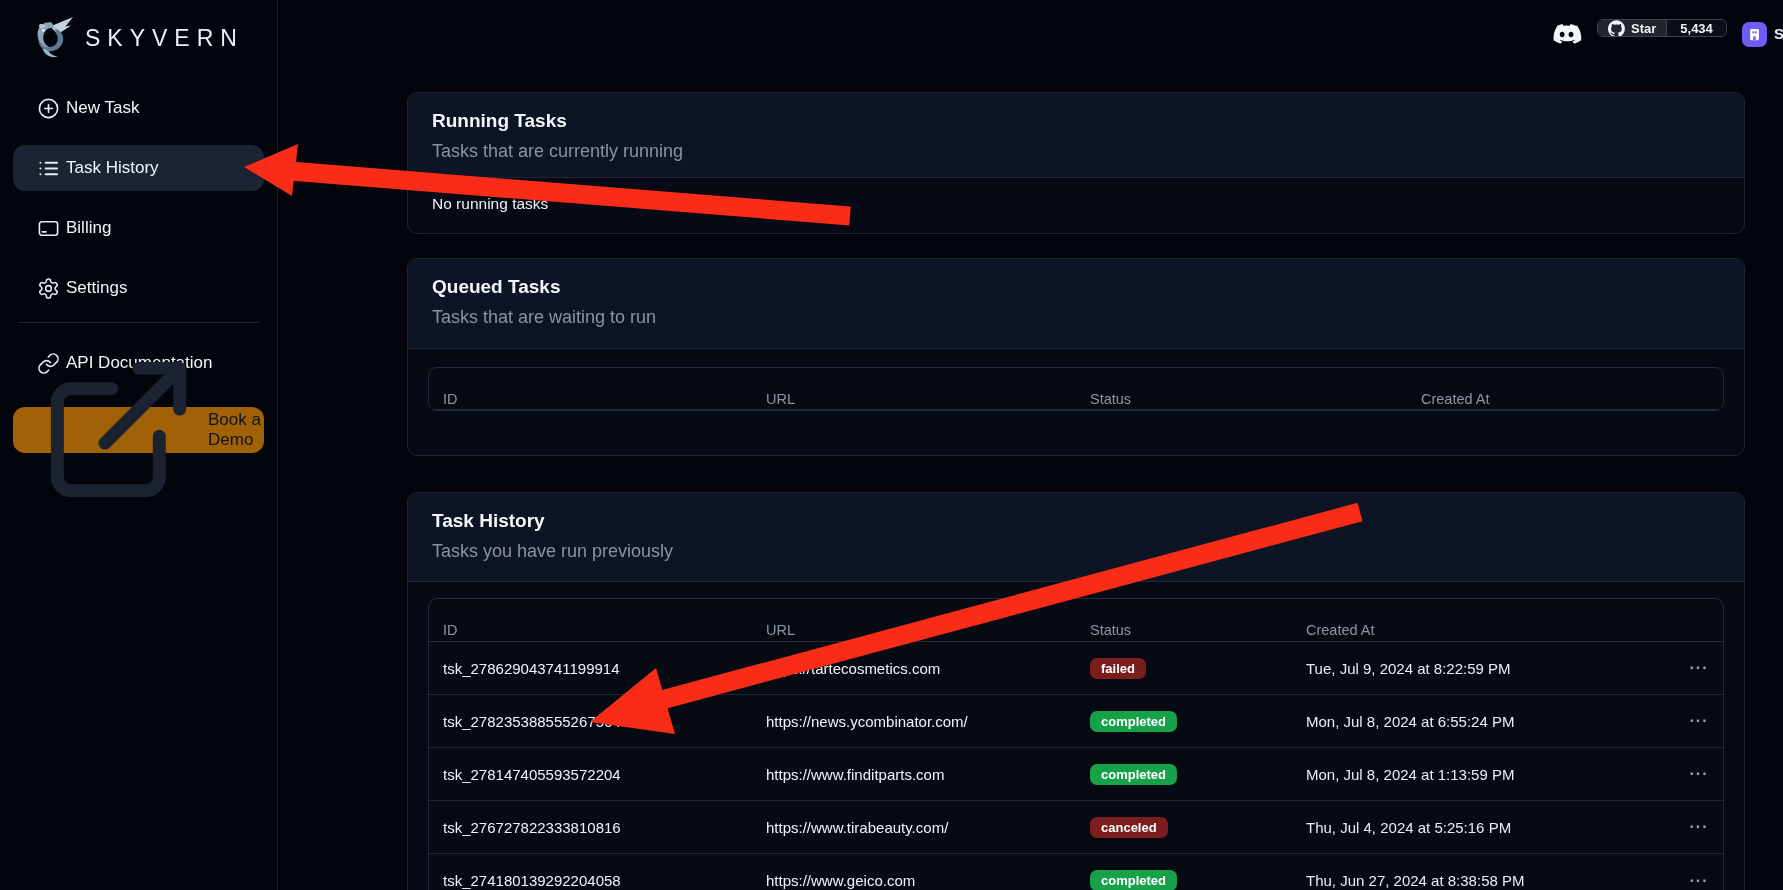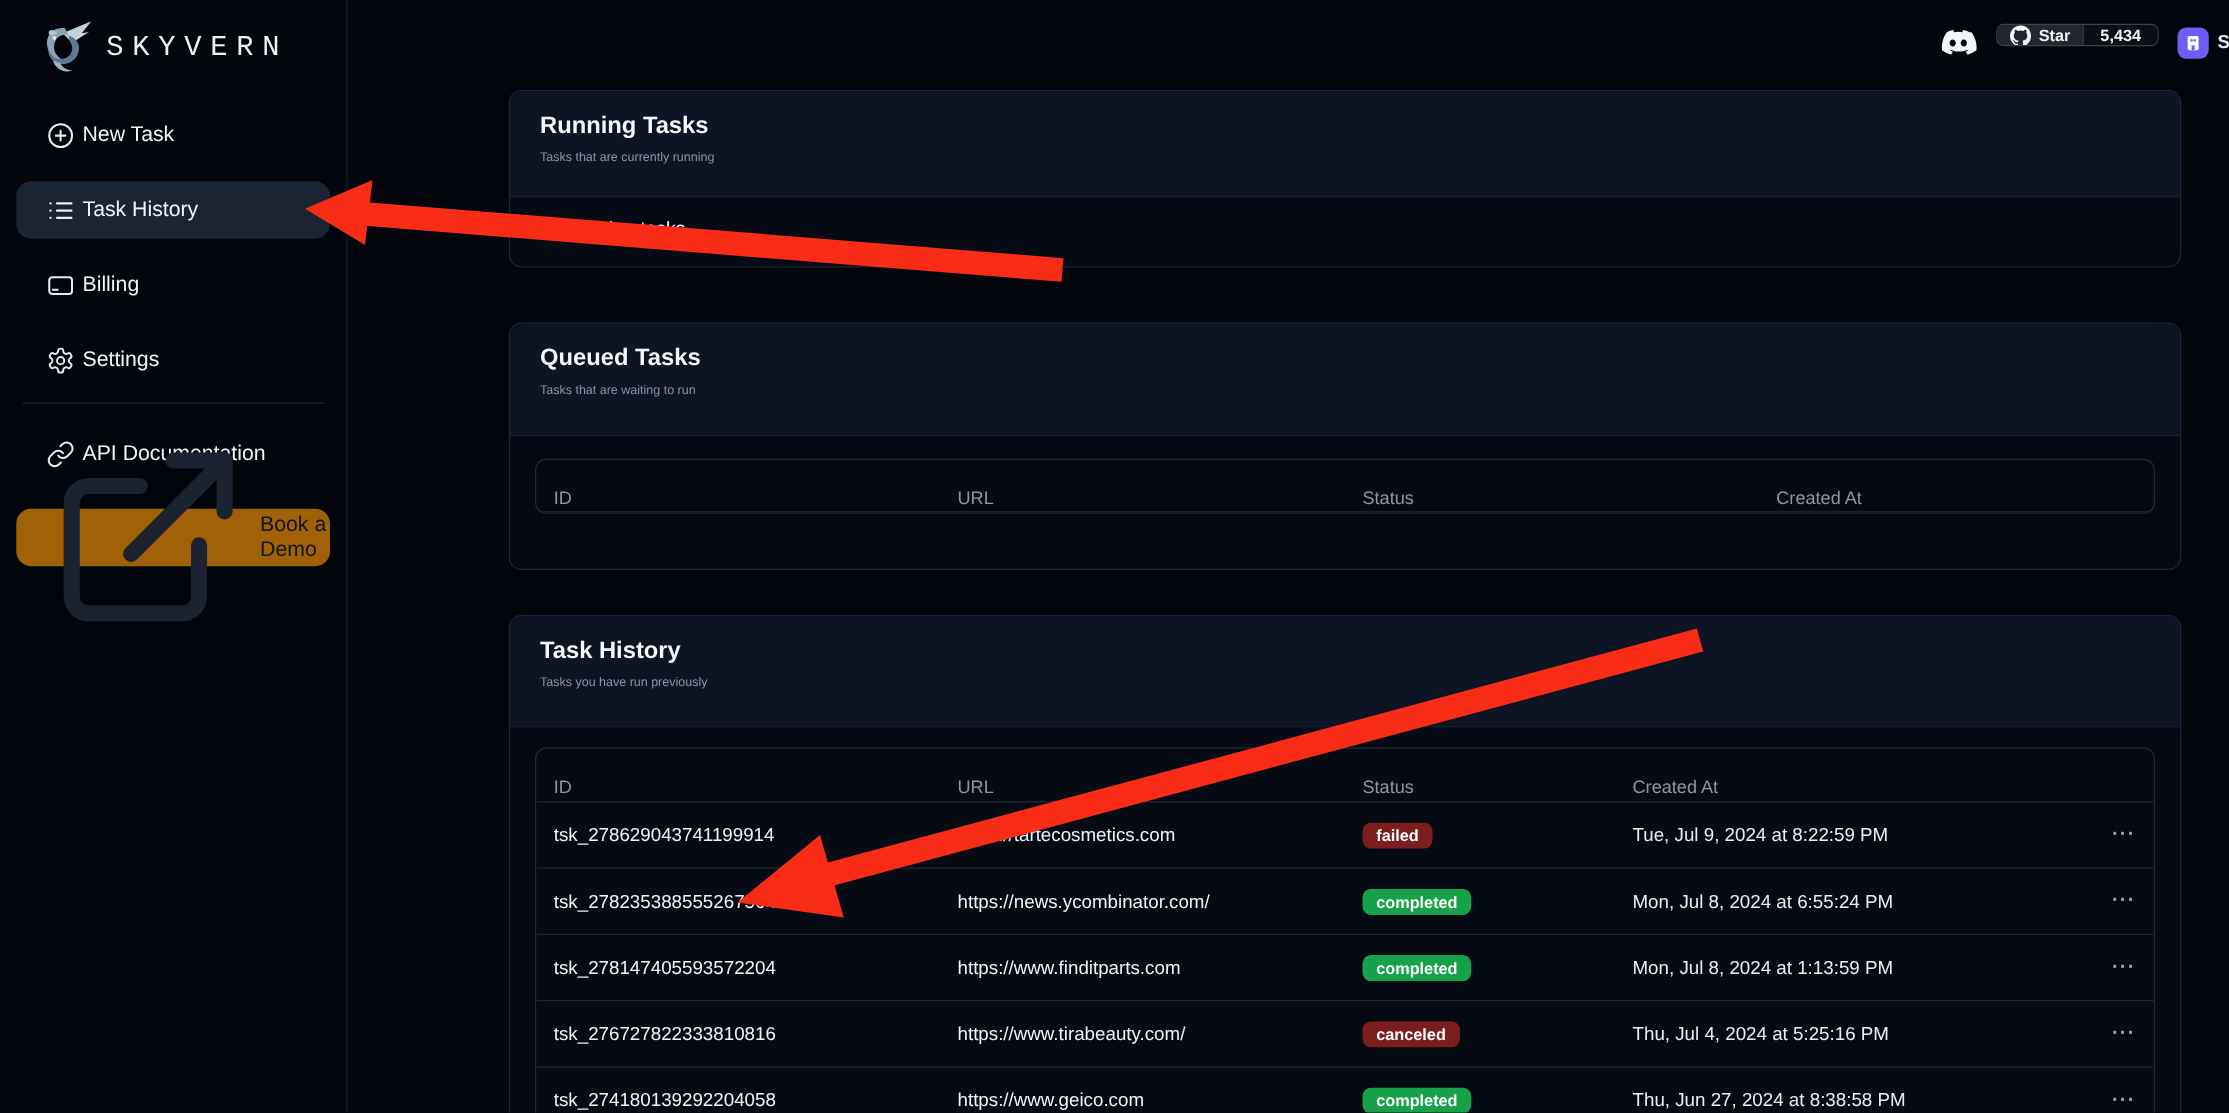--- a/index.html
+++ b/index.html
@@ -8,21 +8,21 @@
     position:relative; overflow:hidden;
     background:#03050c; color:#eef1f6;
     font-family:"Liberation Sans", sans-serif;
   }
 
   
   .sidebar {
     position:absolute; left:0; top:0; width:278px; height:890px;
     background:#03050c; border-right:1px solid #161e2c; padding:0 13px; z-index:5;
   }
-  .logo-row { display:flex; align-items:center; gap:10px; padding:10px 0 0 16px; height:66px;font-family:Liberation Mono, monospace; }
+  .logo-row { display:flex; align-items:center; gap:10px; padding:10px 0 0 16px; height:66px; }
   .logo-mark { width:46px; height:50px; flex:0 0 auto; }
   .logo-text { font-size:23px; font-weight:500; letter-spacing:7px; color:#edf1f6; }
   .nav { margin-top:19px; display:flex; flex-direction:column; gap:14px; }
   .nav-item {
     height:46px; border-radius:12px; display:flex; align-items:center; gap:6px;
     padding-left:24px; font-size:17px; color:#f1f4f8; cursor:pointer;
   }
   .nav-item.active { background:#1b2432; }
   .nav-item .ic { width:23px; height:23px; flex:0 0 auto; display:block; }
   .ic svg { width:100%; height:100%; display:block; }
@@ -52,22 +52,22 @@
   .content { position:absolute; left:407px; top:0; width:1338px; z-index:2; }
   .card {
     position:absolute; left:0; width:1338px;
     background:#060a14; border:1px solid #1d2634; border-radius:10px;
   }
   .card-header {
     background:#0d1423; border-bottom:1px solid #1d2634;
     border-radius:10px 10px 0 0; padding:17px 24px 0 24px;
   }
   .card-title { font-size:19px; font-weight:bold; color:#f4f6fa; }
-  .card-sub { font-size:10px; color:#8a93a5; margin-top:9px; }
-  #card-running { top:72px; height:142px; }
+  .card-sub { font-size:18px; color:#8a93a5; margin-top:9px; }
+  #card-running { top:92px; height:142px; }
   #card-running .card-header { height:85px; }
   #card-running .card-body { padding:17px 24px; font-size:15.5px; color:#eef1f6; }
   #card-queued { top:258px; height:198px; }
   #card-queued .card-header { height:90px; }
   #card-queued .card-body { padding:18px 20px 16px 20px; }
   #card-history { top:492px; height:500px; }
   #card-history .card-header { height:89px; }
   #card-history .card-body { padding:16px 20px; }
 
   

